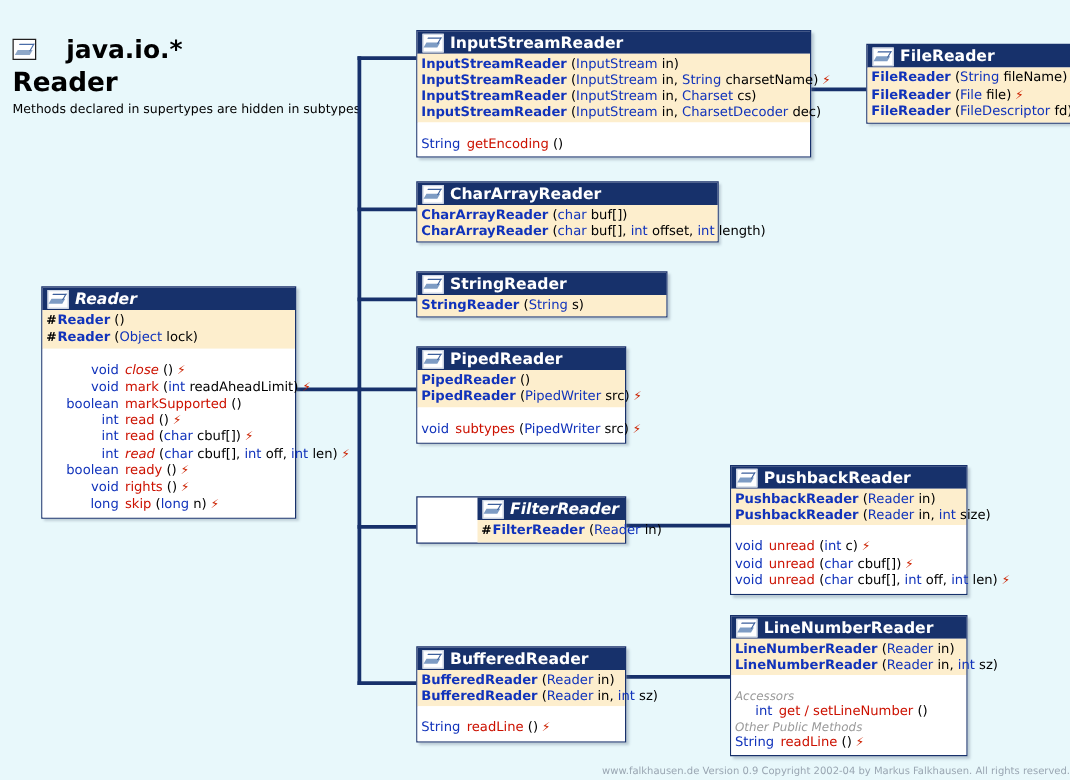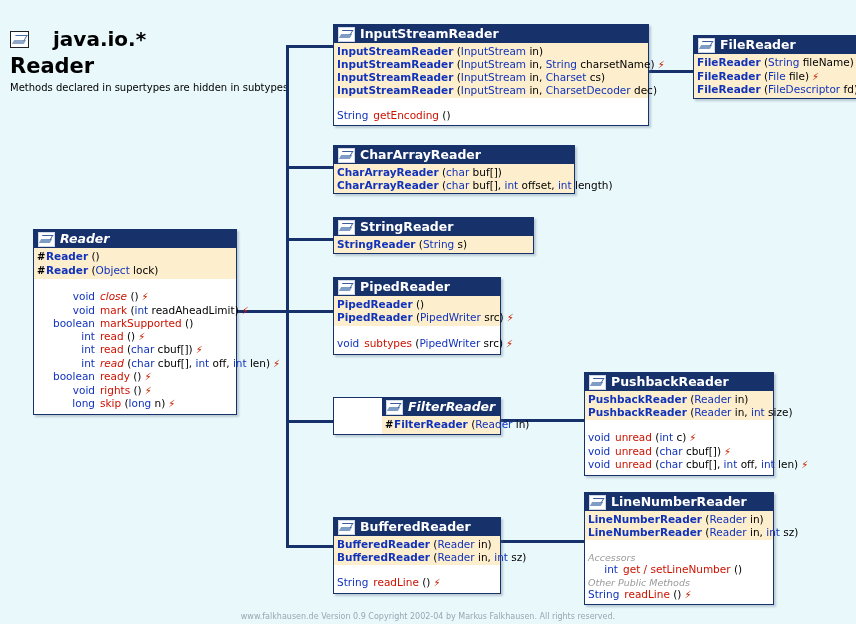--- a/index.html
+++ b/index.html
@@ -190,21 +190,21 @@
     white-space: nowrap;
   }
   .blank-gap { height: 8px; }
 
   
   #footer {
     position: absolute;
     left: 0;
     top: 612px;
     width: 856px;
-    text-align: center;
+    text-align: right;
     font-size: 8px;
     color: #9aa6b2;
     white-space: nowrap;
   }
 </style>
 </head>
 <body>
 
 <div id="canvas">
 

